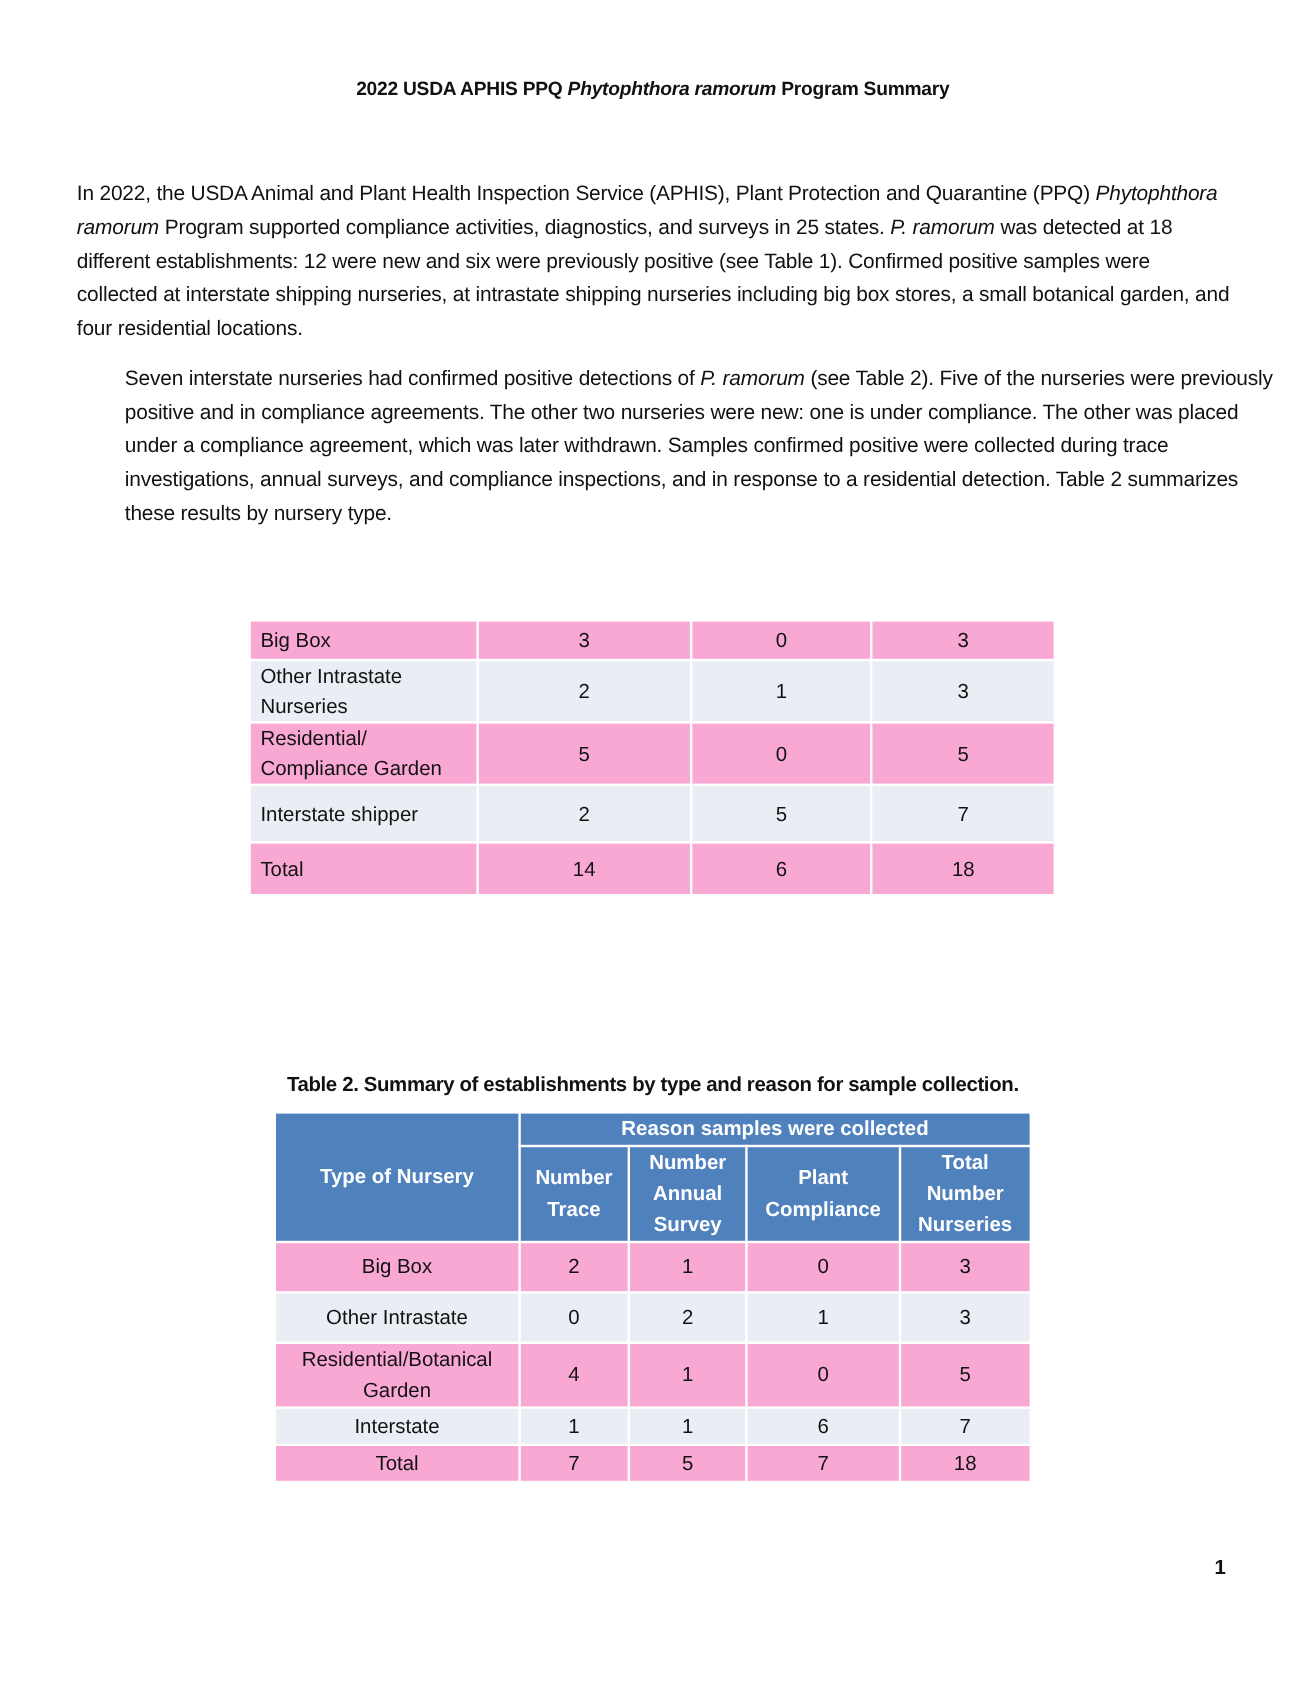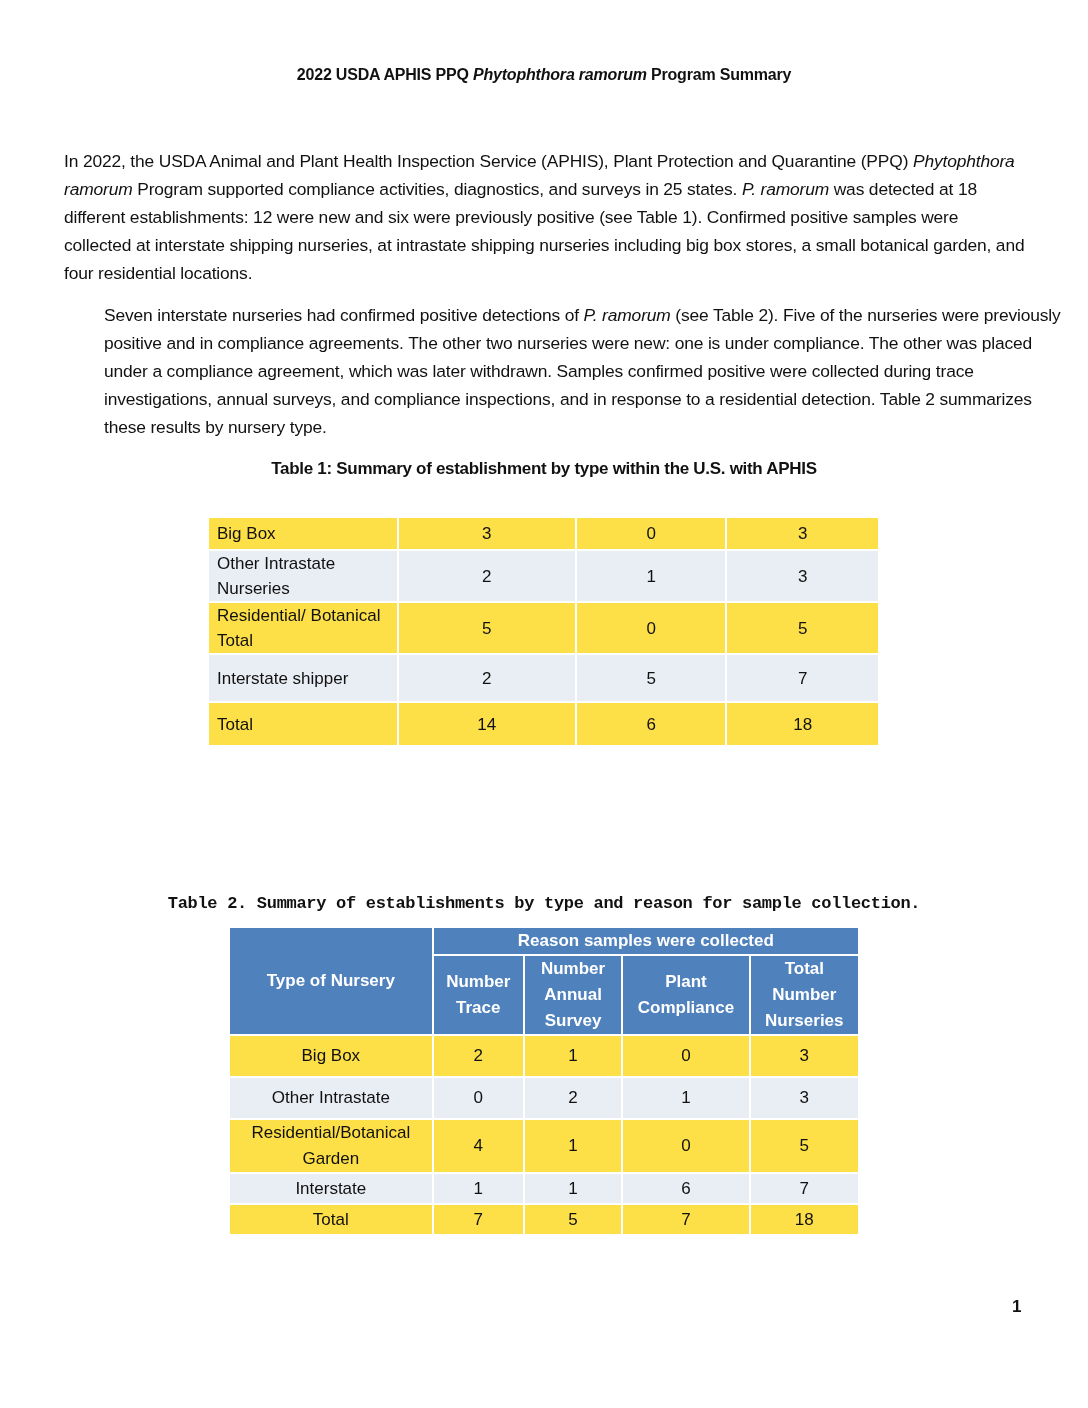--- a/index.html
+++ b/index.html
@@ -16,54 +16,53 @@
     position: absolute; left: 64px; width: 965px;
     font-size: 17.4px; line-height: 28px; letter-spacing: -0.15px;
   }
   .para1 { top: 147px; }
   .para2 { top: 301px; margin-left: 40px; }
   .caption {
     position: absolute; left: 0; right: 0; text-align: center;
     font-weight: bold; font-size: 17px; line-height: 26px; letter-spacing: -0.3px;
   }
   .cap1 { top: 456px; }
-  .cap2 { top: 891px; font-family: Liberation Mono, monospace; }
+  .cap2 { top: 891px; }
   table { position: absolute; border-collapse: collapse; font-size: 17px; }
   td, th { border: 2px solid #ffffff; padding: 0 8px; }
   th { background: #4f81bd; color: #ffffff; font-weight: bold; line-height: 26px; }
   .t1 { left: 207px; top: 516px; width: 673px; }
   .t1 th { height: 108px; }
   .t1 th.first { text-align: left; }
   .t1 td { line-height: 25px; }
   .t1 td.num { text-align: center; }
   .t2 { left: 228px; top: 926px; width: 632px; }
   .t2 th { line-height: 26px; }
   .t2 td { text-align: center; line-height: 26px; }
-  .row-a td { background: #fde047; }
+  .row-a td { background: #f9a8d4; }
   .row-b td { background: #e9edf4; }
   .page-num { position: absolute; left: 1012px; top: 1297px; font-weight: bold; font-size: 17px; }
   i { font-style: italic; }
 </style>
 </head>
 <body>
 
 <div class="page-title">
   <span>2022 USDA APHIS PPQ </span><i>Phytophthora ramorum</i><span> Program Summary</span>
 </div>
 
 <div class="para para1">
   <span>In 2022, the USDA Animal and Plant Health Inspection Service (APHIS), Plant Protection and Quarantine (PPQ) </span><i>Phytophthora ramorum</i><span> Program supported compliance activities, diagnostics, and surveys in 25 states.  </span><i>P. ramorum</i><span> was detected at 18 different establishments: 12 were new and six were previously positive (see Table 1). Confirmed positive samples were collected at interstate shipping nurseries, at intrastate shipping nurseries including big box stores, a small botanical garden, and four residential locations.</span>
 </div>
 
 <div class="para para2">
   <span>Seven interstate nurseries had confirmed positive detections of </span><i>P. ramorum</i><span> (see Table 2).  Five of the nurseries were previously positive and in compliance agreements. The other two nurseries were new: one is under compliance. The other was placed under a compliance agreement, which was later withdrawn. Samples confirmed positive were collected during trace investigations, annual surveys, and compliance inspections, and in response to a residential detection.  Table 2 summarizes these results by nursery type.</span>
 </div>
 
 <div class="caption cap1">
-  <div>Table 1: Summary of establishment by type within the U.S. with APHIS</div>
 </div>
 
 <table class="t1">
   <colgroup>
       <col style="width:190px">
       <col style="width:179px">
       <col style="width:151px">
       <col style="width:153px">
     </colgroup>
   <tbody>
@@ -73,21 +72,21 @@
     <td class="num">0</td>
     <td class="num">3</td>
   </tr>
   <tr class="row-b" style="height:50px">
     <td>Other Intrastate Nurseries</td>
     <td class="num">2</td>
     <td class="num">1</td>
     <td class="num">3</td>
   </tr>
   <tr class="row-a" style="height:50px">
-    <td>Residential/ Botanical Total</td>
+    <td>Residential/ Compliance Garden</td>
     <td class="num">5</td>
     <td class="num">0</td>
     <td class="num">5</td>
   </tr>
   <tr class="row-b" style="height:48px">
     <td>Interstate shipper</td>
     <td class="num">2</td>
     <td class="num">5</td>
     <td class="num">7</td>
   </tr>

